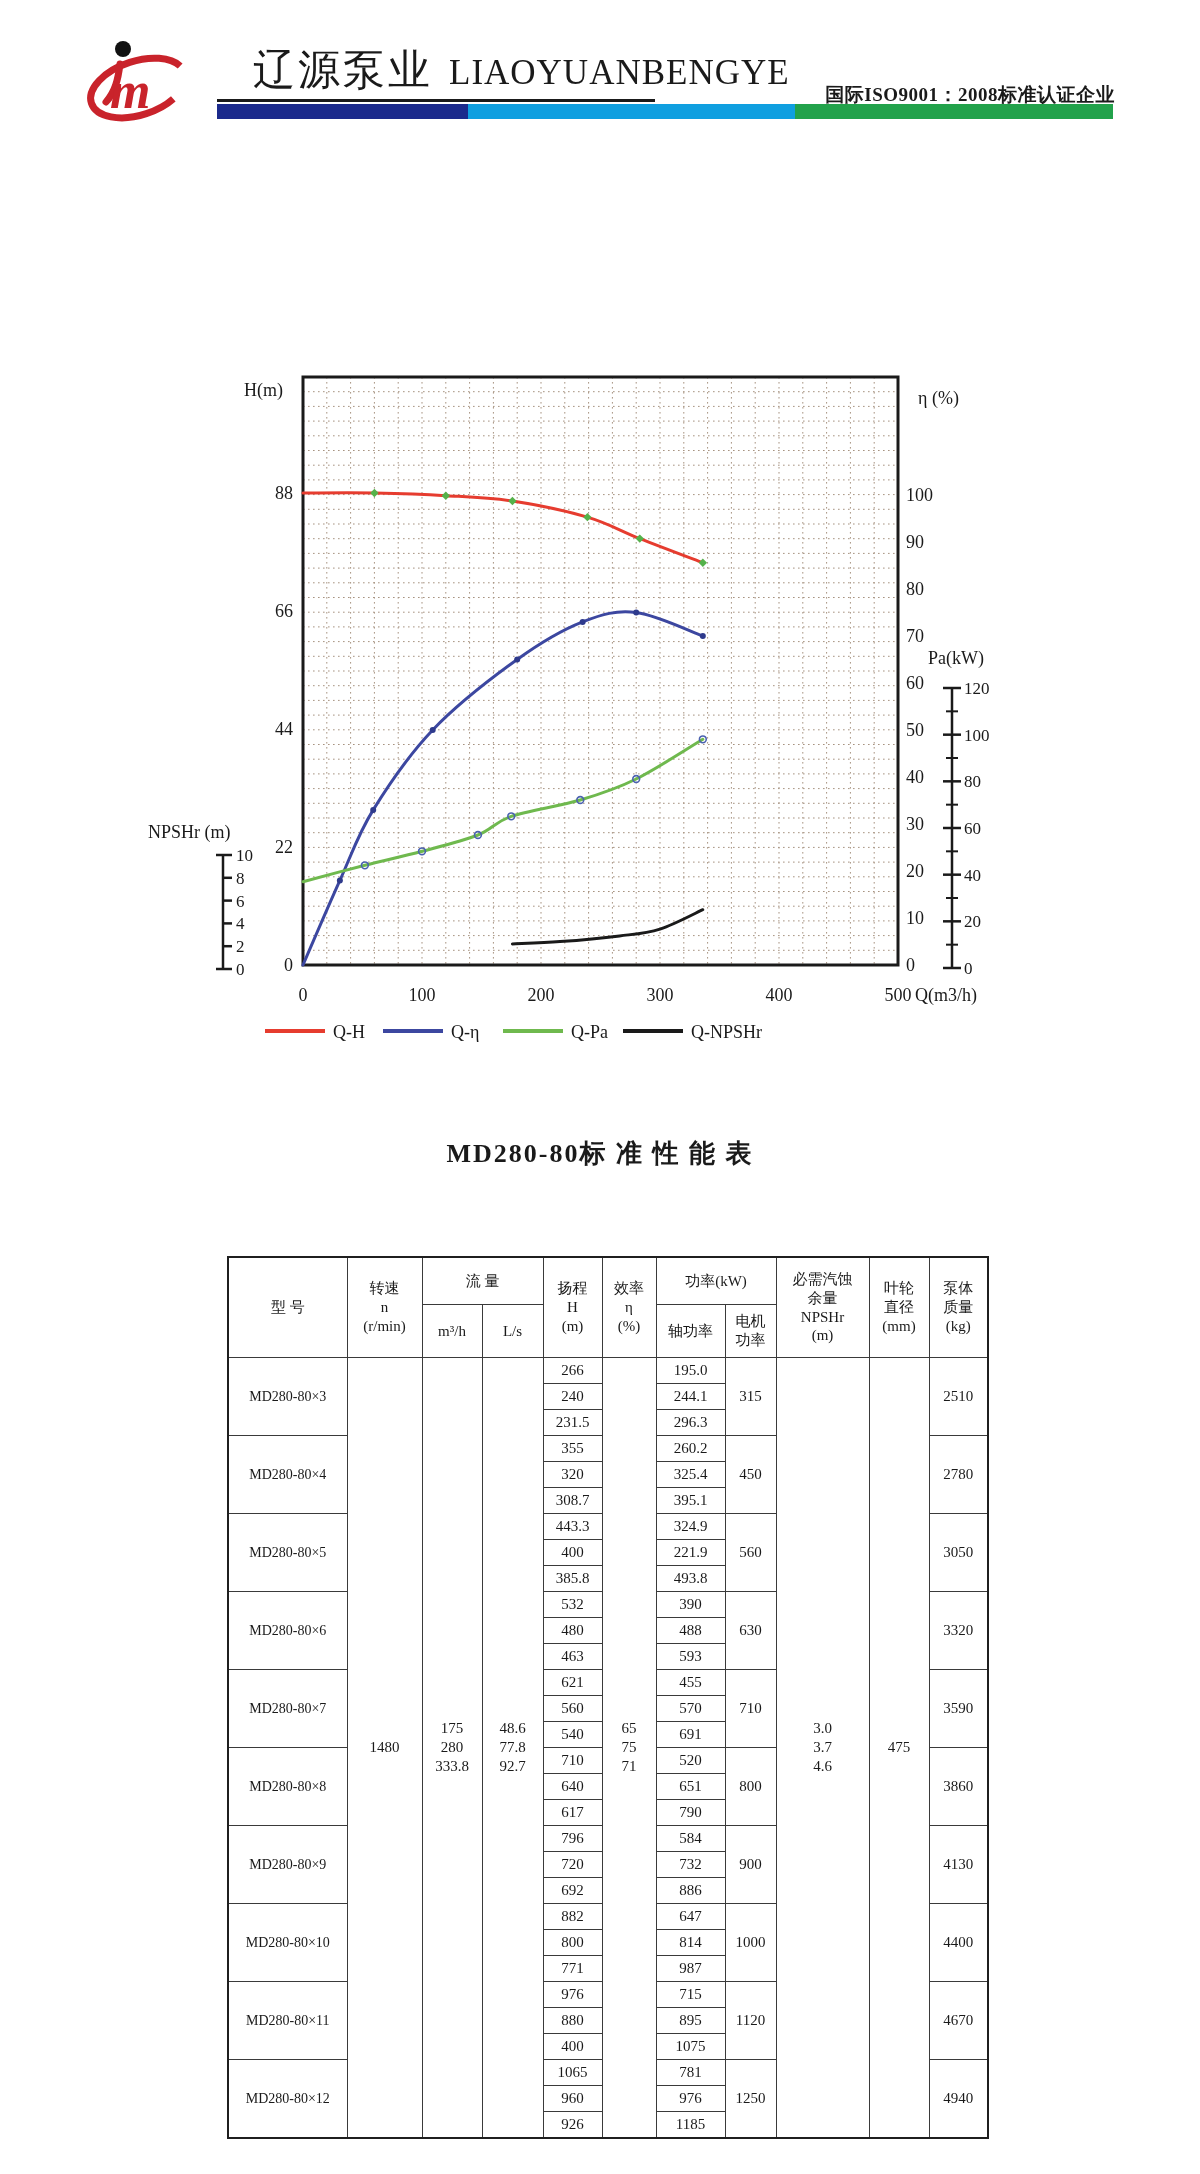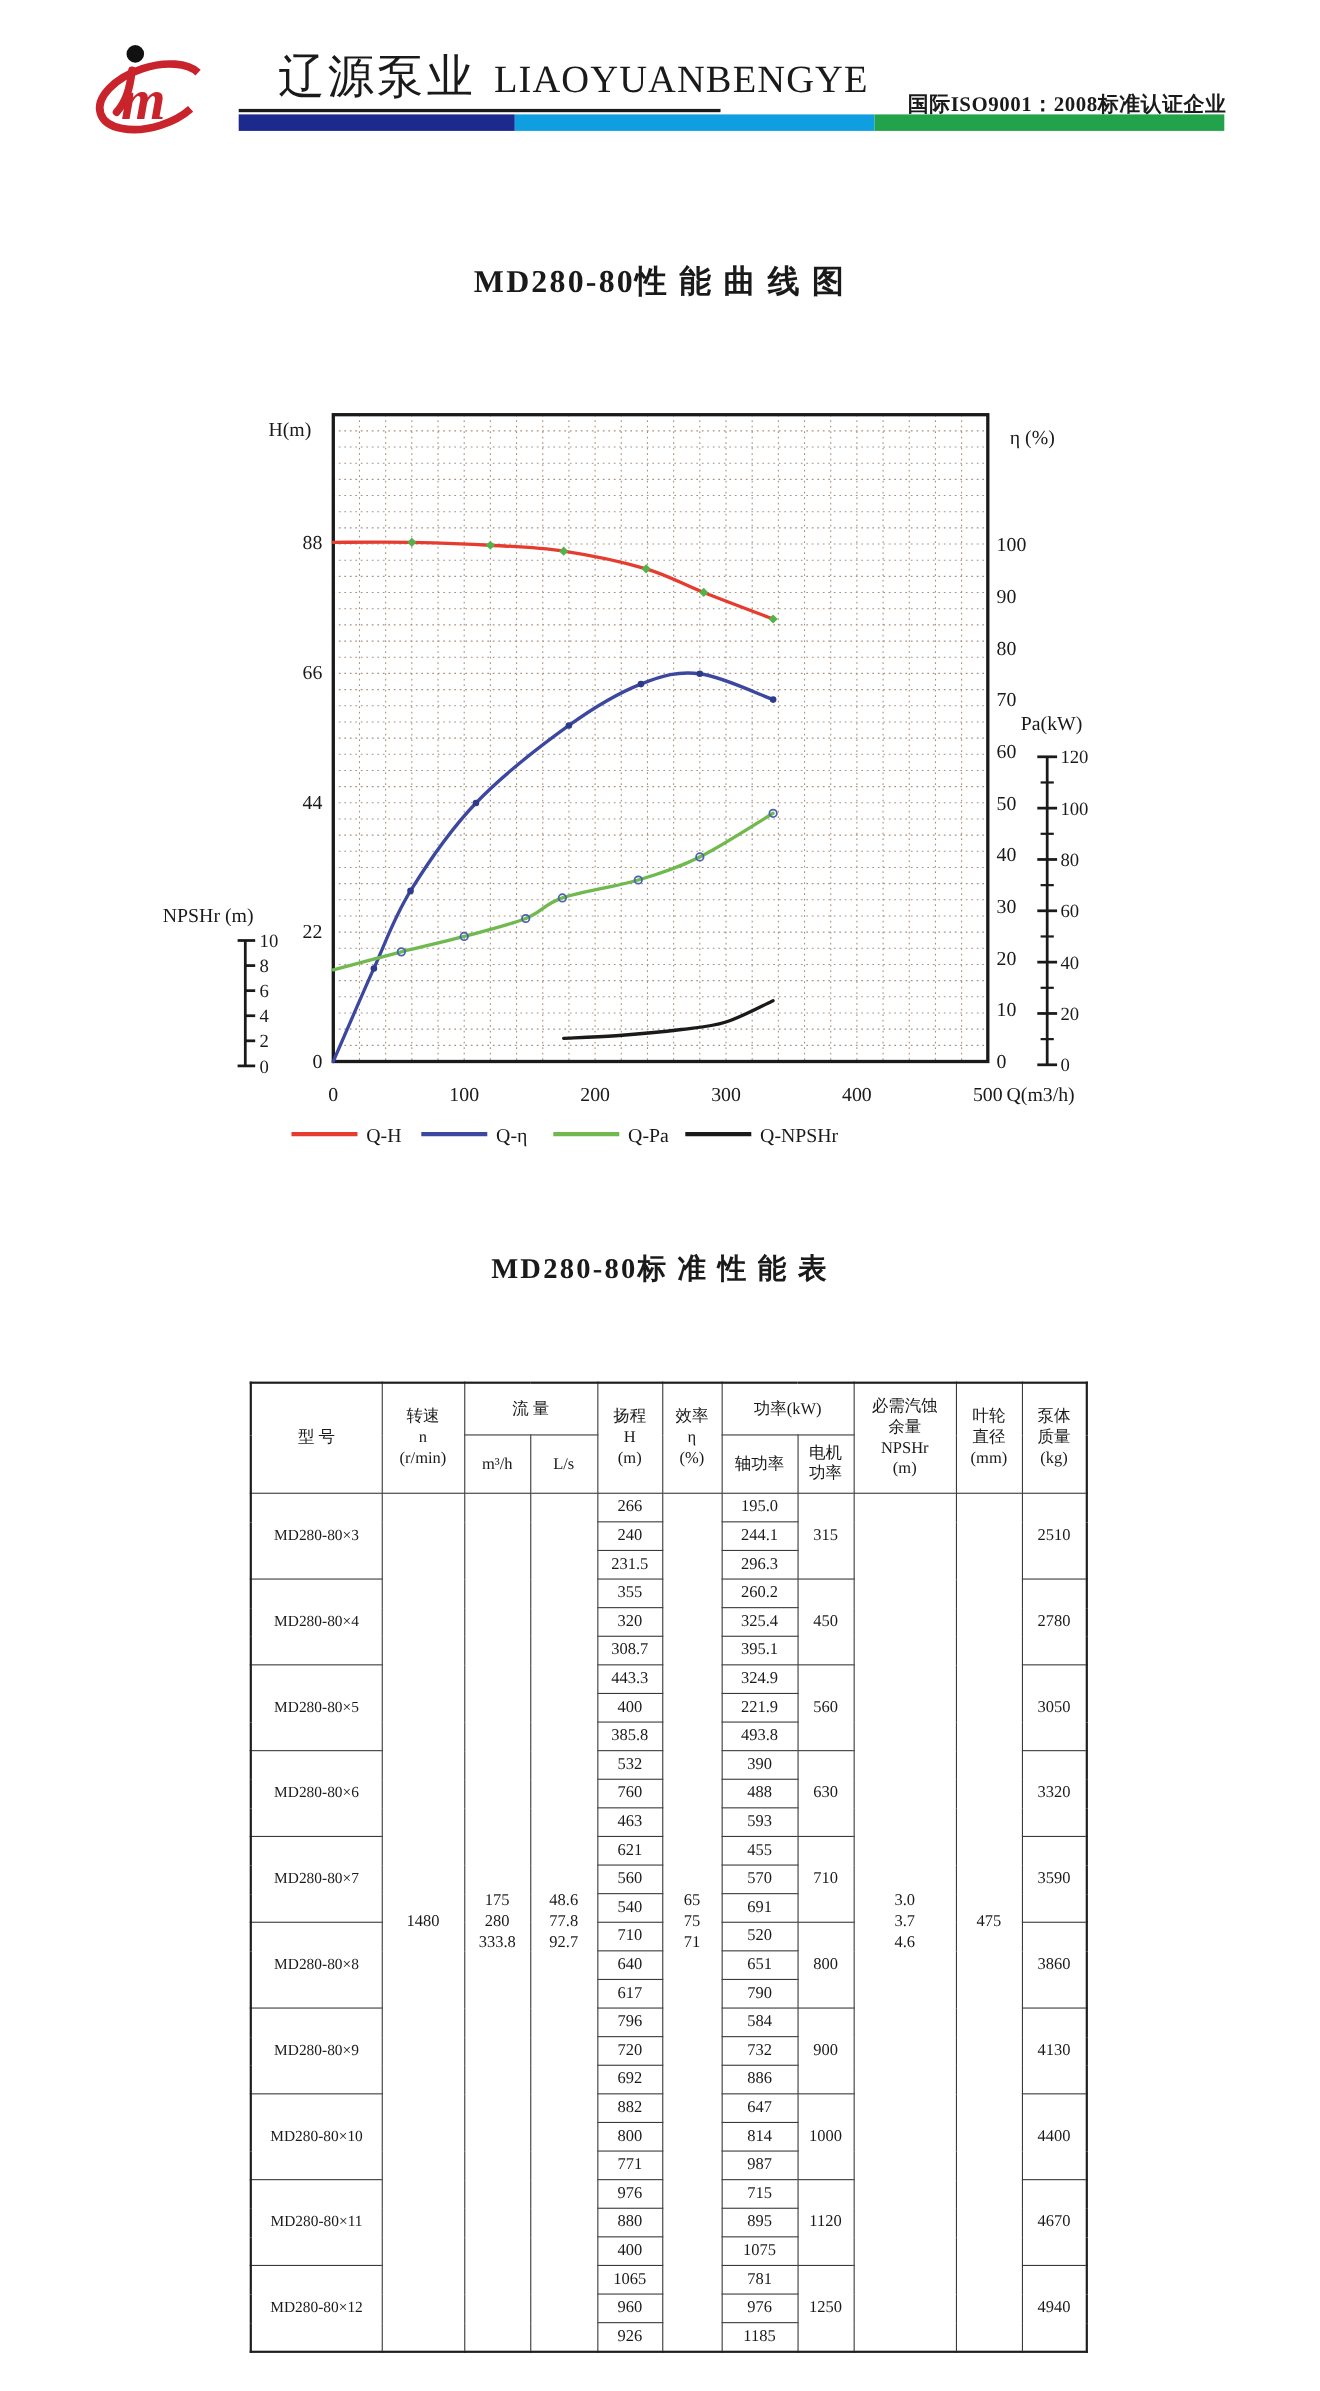--- a/index.html
+++ b/index.html
@@ -61,21 +61,20 @@
     </div>
     <div class="brand-rule"></div>
     <div class="cert">国际ISO9001：2008标准认证企业</div>
     <div class="colorbar">
       <div class="seg seg1" style="background: rgb(27, 42, 140);"></div>
       <div class="seg seg2" style="background: rgb(15, 159, 224);"></div>
       <div class="seg seg3" style="background: rgb(34, 162, 75);"></div>
     </div>
   </div>
 
-  <div class="chart-title">MD280-80性 能 曲 线 图</div>
   <svg id="chart-svg" viewBox="120 280 950 790">
       <g>
         <path d="M326.8 377V965M350.6 377V965M374.4 377V965M398.2 377V965M422.0 377V965M445.8 377V965M469.6 377V965M493.4 377V965M517.2 377V965M541.0 377V965M564.8 377V965M588.6 377V965M612.4 377V965M636.2 377V965M660.0 377V965M683.8 377V965M707.6 377V965M731.4 377V965M755.2 377V965M779.0 377V965M802.8 377V965M826.6 377V965M850.4 377V965M874.2 377V965M303 391.7H898M303 406.4H898M303 421.1H898M303 435.8H898M303 450.5H898M303 465.2H898M303 479.9H898M303 494.6H898M303 509.3H898M303 524.0H898M303 538.7H898M303 553.4H898M303 568.1H898M303 582.8H898M303 597.5H898M303 612.2H898M303 626.9H898M303 641.6H898M303 656.3H898M303 671.0H898M303 685.7H898M303 700.4H898M303 715.1H898M303 729.8H898M303 744.5H898M303 759.2H898M303 773.9H898M303 788.6H898M303 803.3H898M303 818.0H898M303 832.7H898M303 847.4H898M303 862.1H898M303 876.8H898M303 891.5H898M303 906.2H898M303 920.9H898M303 935.6H898M303 950.3H898" fill="none" stroke="#a79381" stroke-width="1" stroke-dasharray="1.6 3.4"></path>
       </g>
       <rect x="303" y="377" width="595" height="588" fill="none" stroke="#1a1a1a" stroke-width="3"></rect>
       <g>
         <text x="283" y="396" text-anchor="end" font-size="18">H(m)</text>
         <text x="293" y="499.0032" text-anchor="end" font-size="18">88</text>
         <text x="293" y="617.0024000000001" text-anchor="end" font-size="18">66</text>
         <text x="293" y="735.0016" text-anchor="end" font-size="18">44</text>
@@ -294,21 +293,21 @@
           <td>493.8</td>
         </tr>
         <tr>
           <td rowspan="3" class="model-cell">MD280-80×6</td>
           <td>532</td>
           <td>390</td>
           <td rowspan="3">630</td>
           <td rowspan="3">3320</td>
         </tr>
         <tr>
-          <td>760</td>
+          <td>480</td>
           <td>488</td>
         </tr>
         <tr>
           <td>463</td>
           <td>593</td>
         </tr>
         <tr>
           <td rowspan="3" class="model-cell">MD280-80×7</td>
           <td>621</td>
           <td>455</td>

